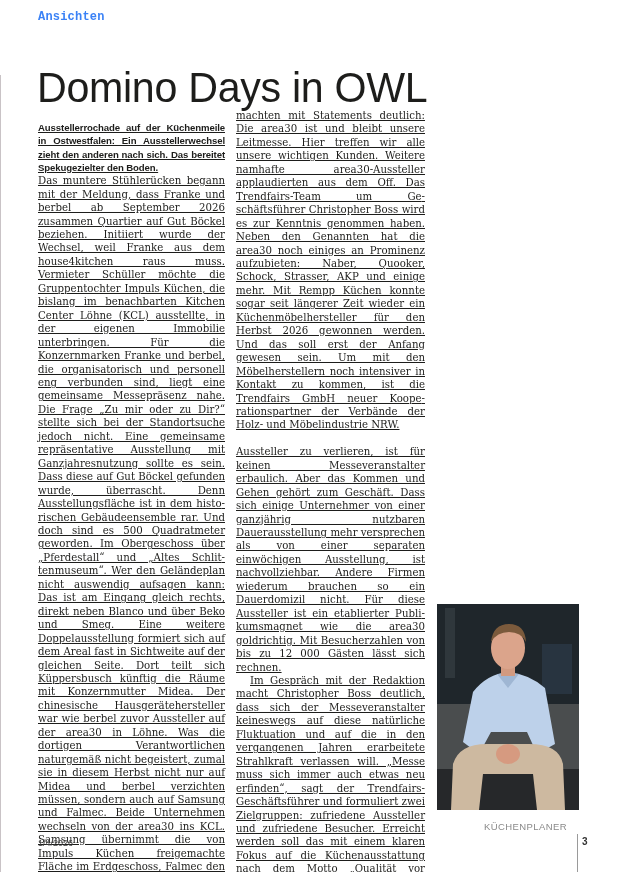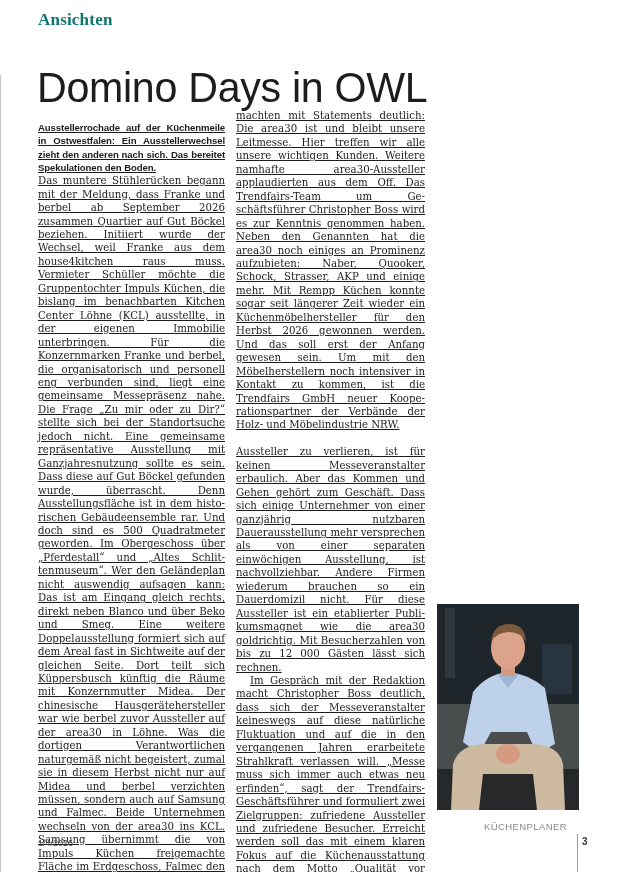--- a/index.html
+++ b/index.html
@@ -3,22 +3,22 @@
 <meta charset="utf-8">
 <style>
   html, body { margin: 0; padding: 0; }
   body {
     width: 617px; height: 872px; background: #ffffff; position: relative; overflow: hidden;
     font-family: "DejaVu Serif", "Liberation Serif", serif; color: #1d1d1b;
   }
   .left-rule { position: absolute; left: 0; top: 75px; width: 1px; height: 797px; background: #c9c3c6; }
   .section-label {
     position: absolute; left: 38px; top: 10px;
-    font-family: Liberation Serif, serif; font-weight: bold;
-    font-size: 17px; color: #0f766e; letter-spacing: 0.2px;
+    font-family: Liberation Mono, monospace; font-weight: bold;
+    font-size: 12px; color: #3b82f6; letter-spacing: 0.2px;
   }
   .headline {
     position: absolute; left: 37px; top: 64px; margin: 0;
     font-family: "Liberation Sans", "DejaVu Sans", sans-serif; font-weight: 300;
     font-size: 42px; line-height: 48px; color: #1d1d1b; letter-spacing: -0.3px;
     transform: scaleX(0.98); transform-origin: left;
   }
   .col {
     position: absolute; font-size: 10.2px; line-height: 13.45px; text-align: justify;
     hyphens: manual;
@@ -53,21 +53,21 @@
 </head>
 <body>
 
 <div class="left-rule"></div>
 
 <div class="section-label">Ansichten</div>
 
 <h1 class="headline">Domino Days in OWL</h1>
 
 <div class="col col-1">
-  <p class="lead">Ausstellerrochade auf der Küchenmeile in Ostwestfalen: Ein Ausstellerwechsel zieht den anderen nach sich. Das bereitet Speku­lationen den Boden.</p>
+  <p class="lead">Ausstellerrochade auf der Küchenmeile in Ostwestfalen: Ein Ausstellerwechsel zieht den anderen nach sich. Das bereitet Speku­gezielter den Boden.</p>
   <p>Das muntere Stühlerücken begann mit der Meldung, dass Franke und berbel ab Septem­ber 2026 zusammen Quartier auf Gut Böckel beziehen. Initiiert wurde der Wechsel, weil Franke aus dem house4kitchen raus muss. Vermieter Schüller möchte die Gruppentoch­ter Impuls Küchen, die bislang im benachbar­ten Kitchen Center Löhne (KCL) ausstellte, in der eigenen Immobilie unterbringen. Für die Konzernmarken Franke und berbel, die or­ganisatorisch und personell eng verbunden sind, liegt eine gemeinsame Messepräsenz nahe. Die Frage „Zu mir oder zu Dir?“ stellte sich bei der Standortsuche jedoch nicht. Eine gemeinsame repräsentative Ausstellung mit Ganzjahresnutzung sollte es sein. Dass diese auf Gut Böckel gefunden wurde, überrascht. Denn Ausstellungsfläche ist in dem histo­rischen Gebäudeensemble rar. Und doch sind es 500 Quadratmeter geworden. Im Oberge­schoss über „Pferdestall“ und „Altes Schlit­tenmuseum“. Wer den Geländeplan nicht aus­wendig aufsagen kann: Das ist am Eingang gleich rechts, direkt neben Blanco und über Beko und Smeg. Eine weitere Doppelausstel­lung formiert sich auf dem Areal fast in Sicht­weite auf der gleichen Seite. Dort teilt sich Küppersbusch künftig die Räume mit Kon­zernmutter Midea. Der chinesische Hausge­rätehersteller war wie berbel zuvor Ausstel­ler auf der area30 in Löhne. Was die dortigen Verantwortlichen naturgemäß nicht begeis­tert, zumal sie in diesem Herbst nicht nur auf Midea und berbel verzichten müssen, son­dern auch auf Samsung und Falmec. Beide Unternehmen wechseln von der area30 ins KCL. Samsung übernimmt die von Impuls Küchen freigemachte Fläche im Erdgeschoss, Falmec den einst von ewe Küchen genutzten Bereich direkt daneben. Die Begründung klingt bekannt: Wir wollen die Räumlich­keiten ganzjährig für Events und Schulungen nutzen.</p>
 
 </div>
 
 <div class="col col-2">
   <p>machten mit Statements deutlich: Die area30 ist und bleibt unsere Leitmesse. Hier treffen wir alle unsere wichtigen Kunden. Weitere namhafte area30-Aussteller applaudierten aus dem Off. Das Trendfairs-Team um Ge­schäftsführer Christopher Boss wird es zur Kenntnis genommen haben. Neben den Ge­nannten hat die area30 noch einiges an Pro­minenz aufzubieten: Naber, Quooker, Schock, Strasser, AKP und einige mehr. Mit Rempp Küchen konnte sogar seit längerer Zeit wieder ein Küchenmöbelhersteller für den Herbst 2026 gewonnen werden. Und das soll erst der Anfang gewesen sein. Um mit den Möbelher­stellern noch intensiver in Kontakt zu kom­men, ist die Trendfairs GmbH neuer Koope­rationspartner der Verbände der Holz- und Möbelindustrie NRW.</p>
   <p class="gap">Aussteller zu verlieren, ist für keinen Mes­severanstalter erbaulich. Aber das Kommen und Gehen gehört zum Geschäft. Dass sich ei­nige Unternehmer von einer ganzjährig nutz­baren Dauerausstellung mehr versprechen als von einer separaten einwöchigen Ausstel­lung, ist nachvollziehbar. Andere Firmen wie­derum brauchen so ein Dauerdomizil nicht. Für diese Aussteller ist ein etablierter Publi­kumsmagnet wie die area30 goldrichtig. Mit Besucherzahlen von bis zu 12 000 Gästen lässt sich rechnen.</p>
   <p class="indent">Im Gespräch mit der Redaktion macht Christopher Boss deutlich, dass sich der Mes­severanstalter keineswegs auf diese natürli­che Fluktuation und auf die in den vergange­nen Jahren erarbeitete Strahlkraft verlassen will. „Messe muss sich immer auch etwas neu erfinden“, sagt der Trendfairs-Geschäftsfüh­rer und formuliert zwei Zielgruppen: zufrie­dene Aussteller und zufriedene Besucher. Er­reicht werden soll das mit einem klaren Fokus auf die Küchenausstattung nach dem Motto „Qualität vor Quantität“, mit einem konzent­rierten Rahmenprogramm, das markenüber­greifende Impulse zu setzen weiß und damit weitere Zielgruppen wie Tischler und Archi­tekten noch gezielter anspricht. Seit neuestem ist das area30-Rahmenprogramm von der Ar­chitektenkammer NRW als Fortbildungsver­anstaltung zertifiziert. Als weiterer Trumpf könnte sich die internationale Leistungskraft der Trendfairs-Muttergesellschaft Nürnberg­Messe erweisen. Diese Internationalität wolle man sinnvoll nutzen und mit abgestimmten Angeboten weitere Aussteller aus dem euro­päischen Ausland überzeugen. Freie Stühle wird die area30 sicher auftreiben.</p>
 
 </div>

